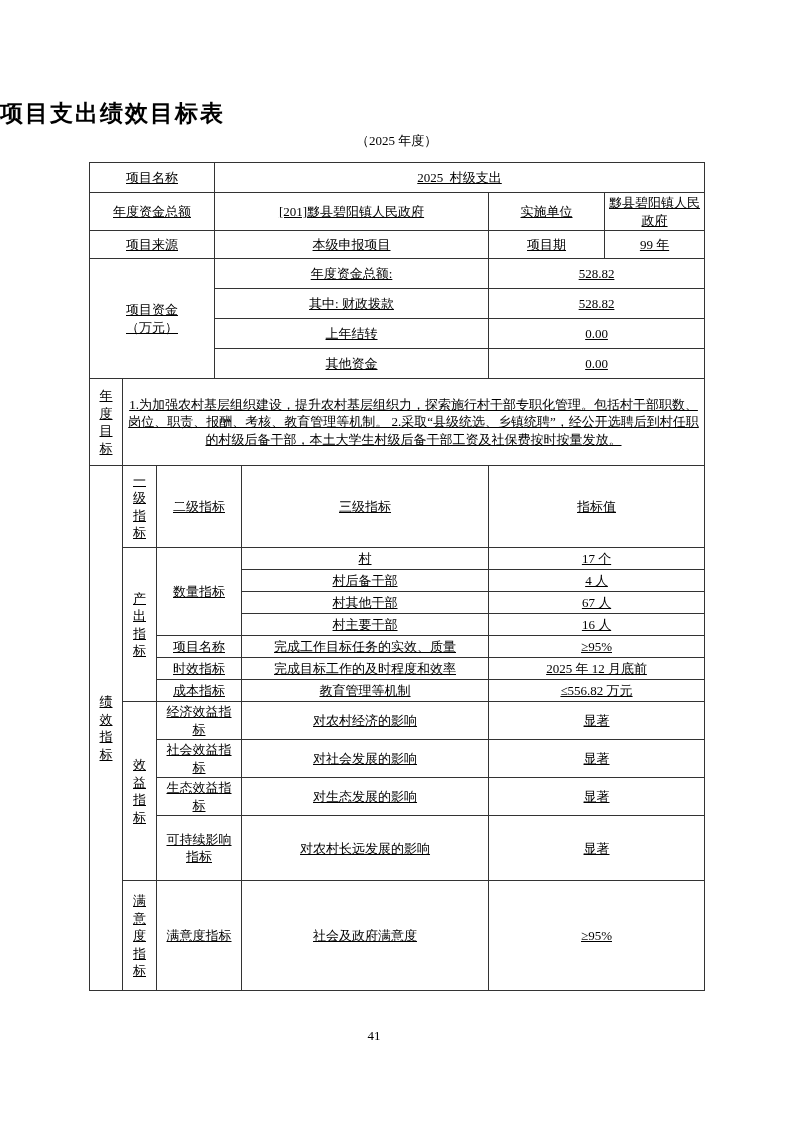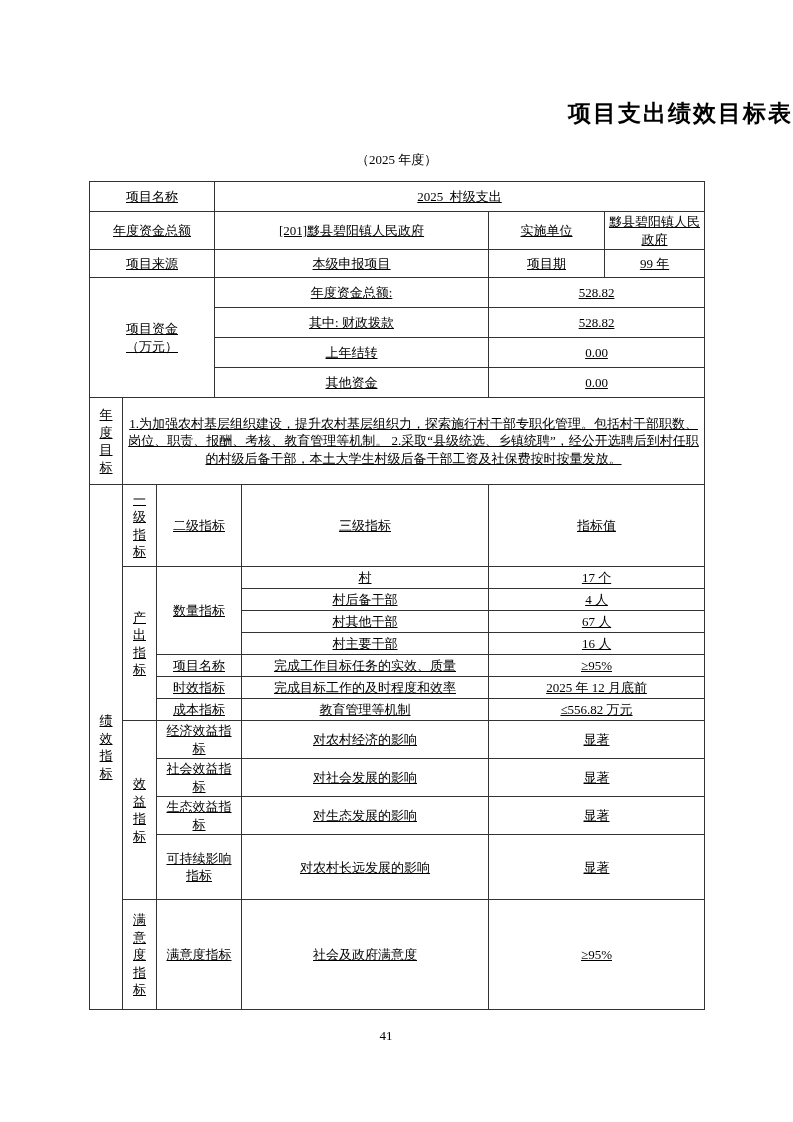--- a/index.html
+++ b/index.html
@@ -2,24 +2,24 @@
 <html><head>
 <meta charset="utf-8">
 <style>
   html,body{margin:0;padding:0;background:#fff;}
   .page{
     width:793px;height:1122px;background:#ffffff;position:relative;
     box-sizing:border-box;padding-top:100px;
     font-family:"Liberation Serif","DejaVu Serif",serif;color:#000;
   }
   .title{
-    margin:0;text-align:right;font-size:23px;font-weight:bold;
+    margin:0;text-align:left;font-size:23px;font-weight:bold;
     letter-spacing:2px;line-height:28px;
   }
-  .subtitle{margin-top:23px;text-align:center;font-size:13px;line-height:17px;}
+  .subtitle{margin-top:4px;text-align:center;font-size:13px;line-height:17px;}
   table.tbl{
     border-collapse:collapse;table-layout:fixed;
     margin:13px 0 0 89px;width:616px;text-decoration:underline;
   }
   .tbl td{
     border:1px solid #333;text-align:center;vertical-align:middle;
     font-size:13px;padding:1px 4px;line-height:1.35;overflow:hidden;
     word-break:break-all;
   }
   .h30{height:30px}.h29{height:29px}.h28{height:28px}
@@ -27,21 +27,21 @@
   .h65{height:65px}.h110{height:110px}
   .vert{line-height:1.45;padding:2px 0;}
   .ta-left{text-align:left;padding-left:22px;}
   .ta-right{text-align:right;padding-right:8px;}
   .goal{
     text-align:justify;text-justify:inter-ideograph;
     padding:6px 12px 6px 10px;line-height:1.95;vertical-align:middle;
   }
   .small{font-size:11px;padding:1px 2px;}
   .pre{white-space:pre-line;line-height:1.6;}
-  .pageno{position:absolute;left:12px;top:1028px;width:748px;text-align:center;font-size:13px;}
+  .pageno{position:absolute;left:0;top:1028px;width:748px;text-align:center;font-size:13px;}
 </style>
 </head>
 <body>
 
 <div class="page">
 
   <h1 class="title">项目支出绩效目标表</h1>
   <div class="subtitle">（2025 年度）</div>
 
   <table class="tbl">

